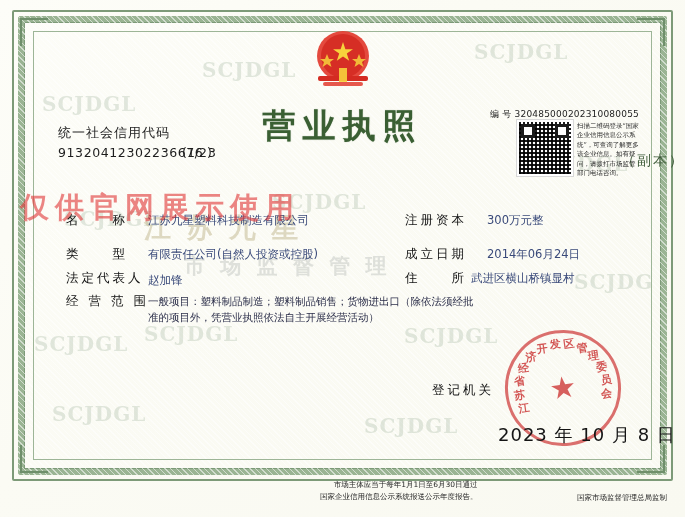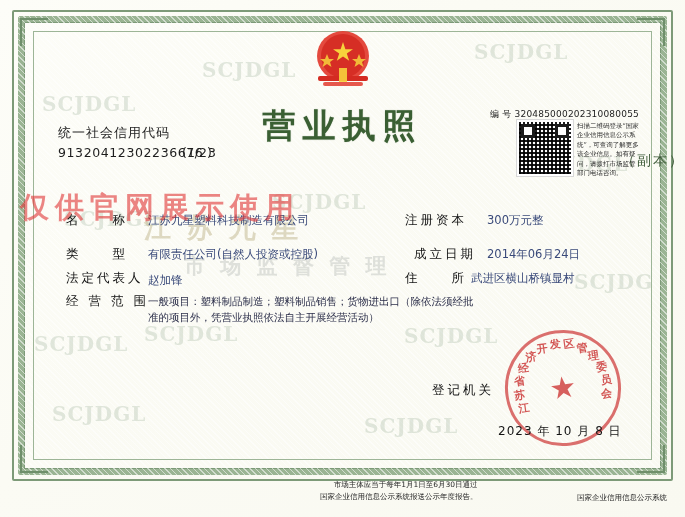--- a/index.html
+++ b/index.html
@@ -268,21 +268,21 @@
     left: 432px;
     top: 382px;
     font-size: 12.5px;
     letter-spacing: 3px;
     color: #141414;
   }
   .reg-date {
     position: absolute;
     left: 498px;
     top: 423px;
-    font-size: 12px;
+    font-size: 18px;
     color: #141414;
     letter-spacing: 1px;
   }
 
   
   .footer {
     position: absolute;
     left: 0; right: 0;
     bottom: 6px;
     height: 32px;
@@ -389,21 +389,21 @@
 
   <div class="field-label" style="left:66px; top:270px;">法定代表人</div>
   <div class="field-value blue" style="left:148px; top:273px;">赵加锋</div>
 
   <div class="field-label" style="left:66px; top:293px;">经 营 范 围</div>
   <div class="scope-value">一般项目：塑料制品制造；塑料制品销售；货物进出口（除依法须经批准的项目外，凭营业执照依法自主开展经营活动）</div>
 
   <div class="field-label" style="left:405px; top:212px;">注册资本</div>
   <div class="field-value blue" style="left:487px; top:213px;">300万元整</div>
 
-  <div class="field-label" style="left:405px; top:246px;margin-left:9px;">成立日期</div>
+  <div class="field-label" style="left:405px; top:246px;">成立日期</div>
   <div class="field-value blue" style="left:487px; top:247px;">2014年06月24日</div>
 
   <div class="field-label" style="left:405px; top:270px;">住　　所</div>
   <div class="field-value blue" style="left:471px; top:271px;font-family:Liberation Mono, monospace;">武进区横山桥镇显村</div>
 
   <div class="stamp">
     <div class="stamp-star">★</div>
     <div class="stamp-text">
       <div class="stamp-char" style="transform: rotate(-110deg) translateY(-44px) rotate(110deg);">江</div>
       <div class="stamp-char" style="transform: rotate(-92deg) translateY(-44px) rotate(92deg);">苏</div>
@@ -432,16 +432,16 @@
     <span>日</span>
   </div>
 
   <div class="overlay-watermark">仅供官网展示使用</div>
 
   <div class="footer">
     <div class="footer-center">
       <div>市场主体应当于每年1月1日至6月30日通过</div>
       <div>国家企业信用信息公示系统报送公示年度报告。</div>
     </div>
-    <div class="footer-right">国家企业信用信息公示系统</div>
+    <div class="footer-right">国家市场监督管理总局监制</div>
   </div>
 
 </div>
 
 </body></html>

